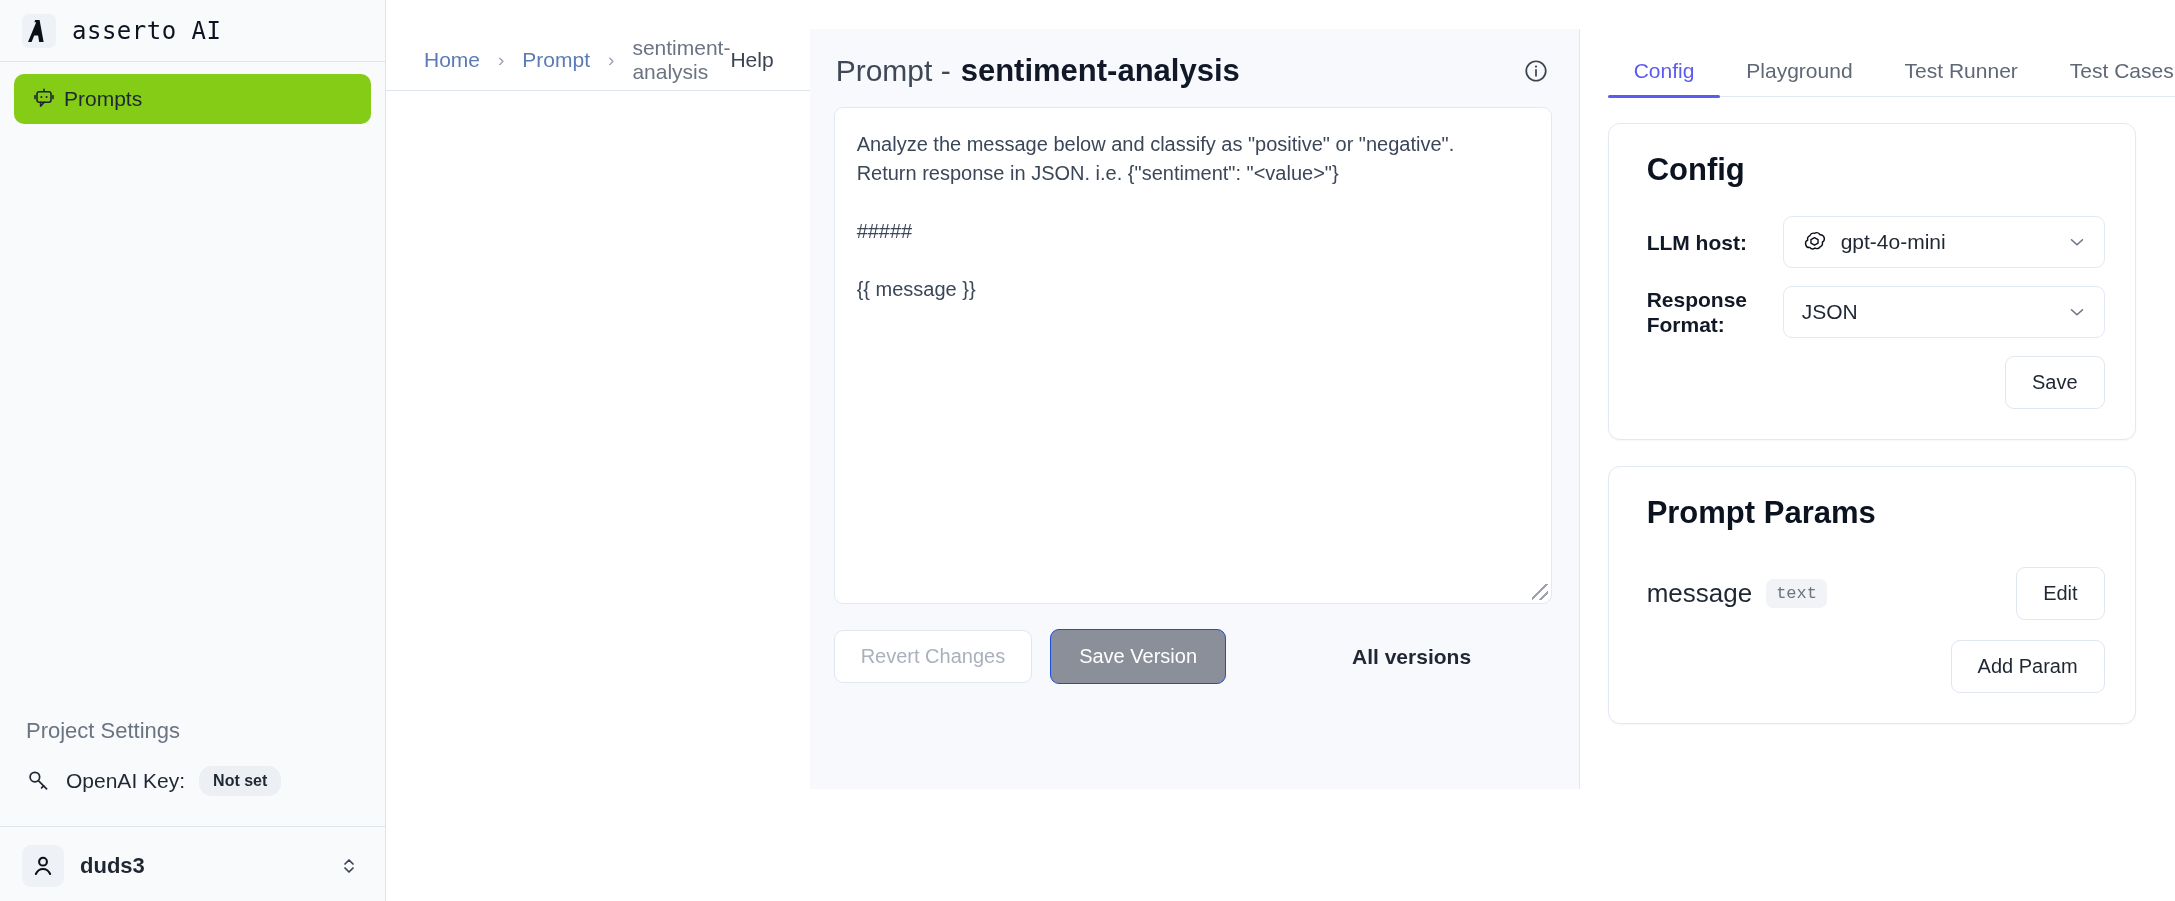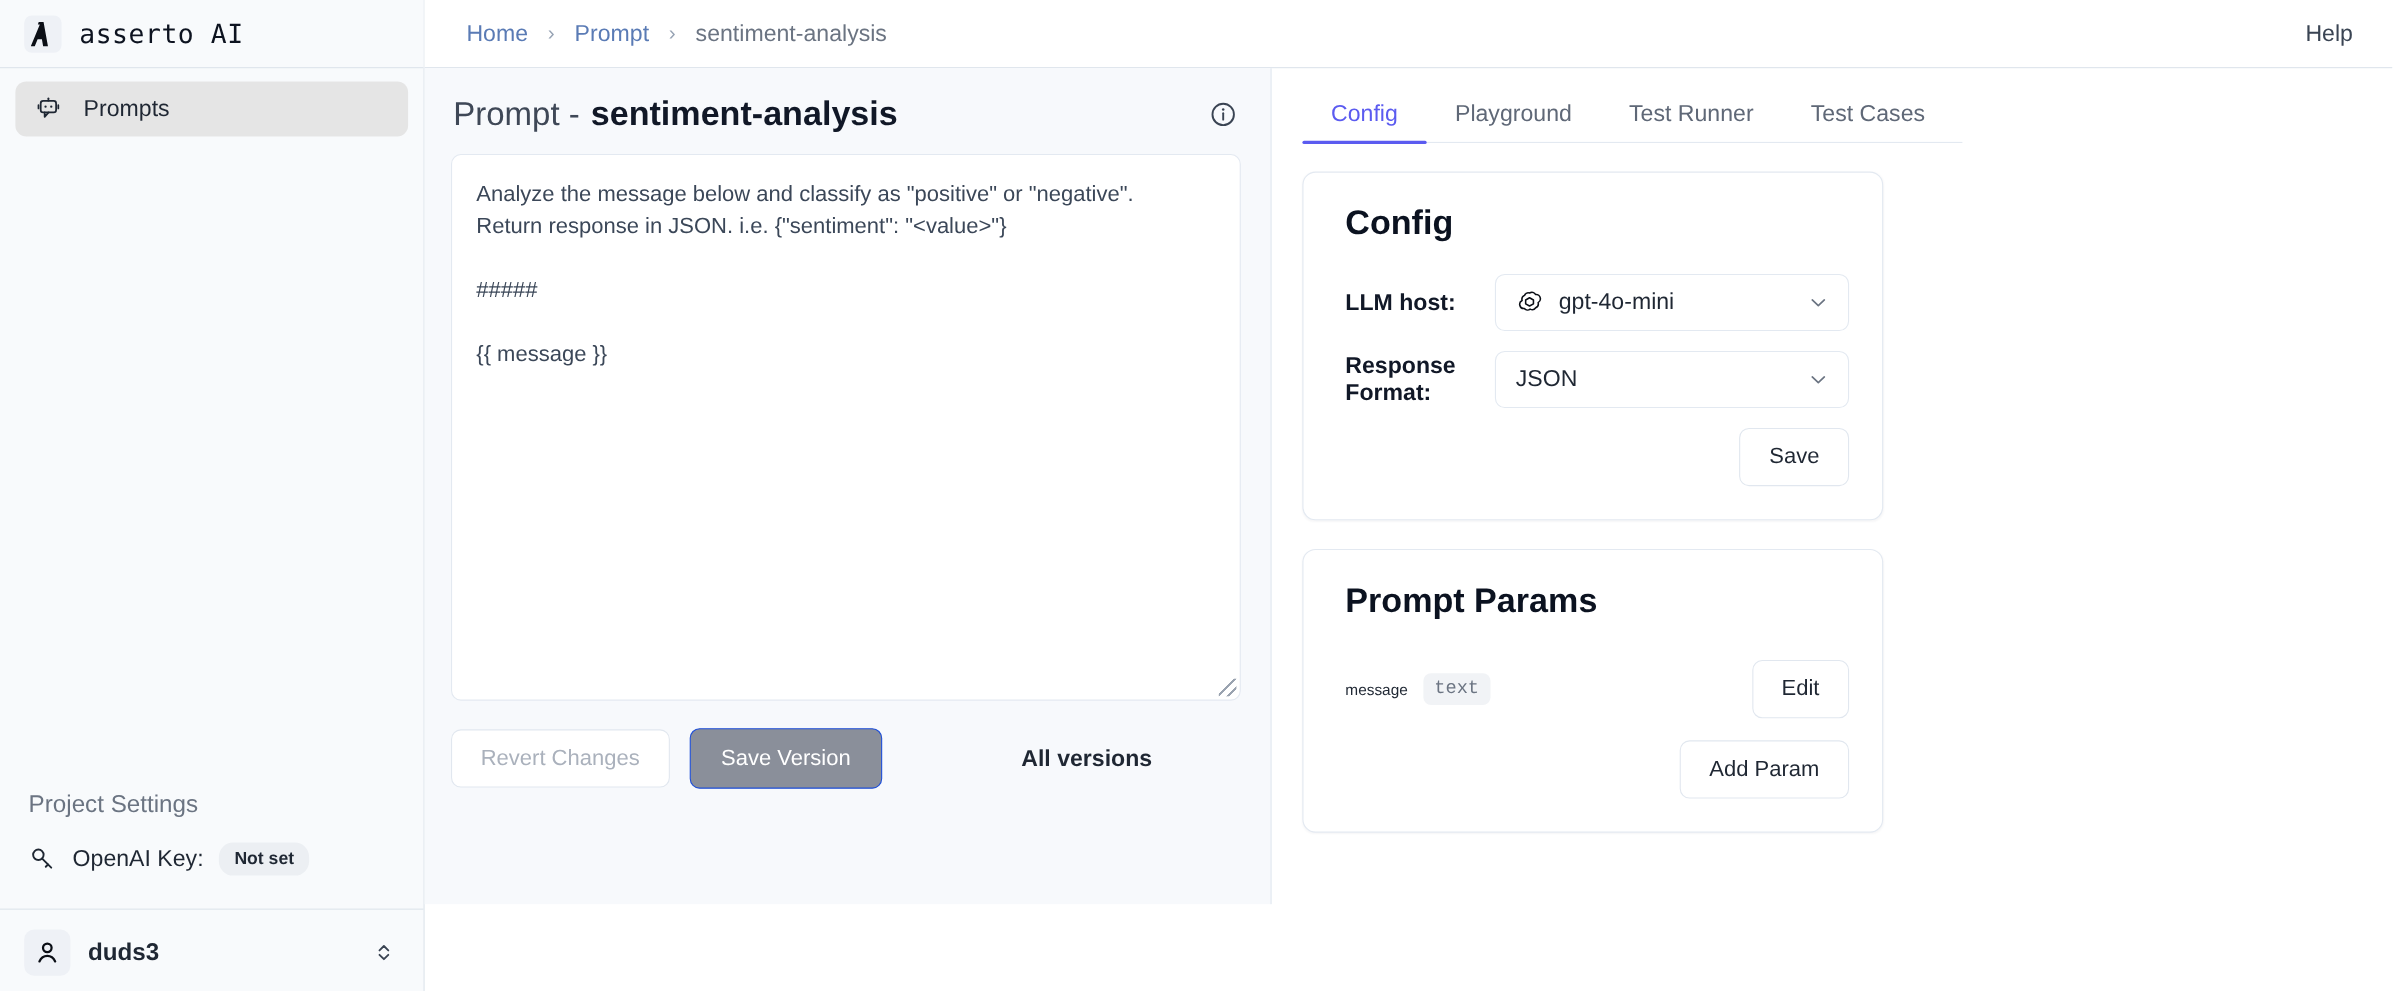--- a/index.html
+++ b/index.html
@@ -32,24 +32,24 @@
     width:34px; height:34px; border-radius:7px;
     background:#eef1f6;
     display:flex; align-items:center; justify-content:center;
   }
   .brand-name {
     font-size: 24px; letter-spacing: .5px; color:#0d1320;
     font-family:"DejaVu Sans Mono", monospace;
   }
   .nav { padding: 12px 14px 0 14px; flex:1 1 auto; }
   .nav-item {
-    display:flex; align-items:center; gap:20px;
+    display:flex; align-items:center; gap:8px;
     height: 50px; padding: 0 18px;
     border-radius: 10px;
-    background:#e5e5e5;
+    background:#84cc16;
     color:#1f2733; font-size:21px;
     cursor:pointer;
   }
   .sidebar-bottom { padding: 0 0 14px 0; }
   .proj-settings {
     font-size: 22px; color:#6b7482;
     padding: 0 0 0 26px; margin-bottom: 22px;
   }
   .openai-row {
     display:flex; align-items:center; gap:14px;
@@ -67,21 +67,21 @@
     padding: 18px 26px 0 22px;
     cursor:pointer;
   }
   .avatar {
     width:42px;height:42px;border-radius:9px;background:#eef1f6;
     display:flex;align-items:center;justify-content:center;
   }
   .user-name { font-size:22px; font-weight:bold; color:#1f2733; flex:1 1 auto; }
 
   
-  .right { flex:1 1 auto; display:flex; flex-direction:column; min-width:0; }
+  .right { flex:1 1 auto; display:flex; min-width:0;margin-top:29px; }
   .topbar {
     height: 62px; flex:0 0 62px;
     border-bottom:1px solid #dde4ec;
     display:flex; align-items:center;
     padding: 0 36px 0 38px;
     background:#ffffff;
   }
   .crumbs { display:flex; align-items:center; gap:18px; font-size:21px; }
   .crumb-link { color:#5a7bb5; cursor:pointer; }
   .crumb-sep { color:#97a3b4; font-size:19px; }
@@ -178,21 +178,21 @@
     height: 52px;
     border:1px solid #e3e9f1; border-radius:9px; background:#fff;
     display:flex; align-items:center; gap:14px;
     padding: 0 16px 0 18px; cursor:pointer;
   }
   .select-value { font-size:21px; color:#1f2733; flex:1 1 auto; }
   .chev { color:#6b7482; flex:0 0 auto; display:flex; }
   .row-right { display:flex; justify-content:flex-end; margin-top: 10px; align-items: flex-end; }
 
   .param-row { display:flex; align-items:center; margin-top: 36px; }
-  .param-name { font-size:14px; color:#1f2733; }
+  .param-name { font-size:26px; color:#1f2733; }
   .param-type {
     margin-left:14px; background:#f1f3f6; color:#6b7482;
     font-family:"Liberation Mono", monospace; font-size:17px;
     padding:5px 10px; border-radius:7px;
   }
   .param-btn { margin-left:auto; }
   .addparam-row { display:flex; justify-content:flex-end; margin-top: 20px; }
 </style>
 </head>
 <body>

